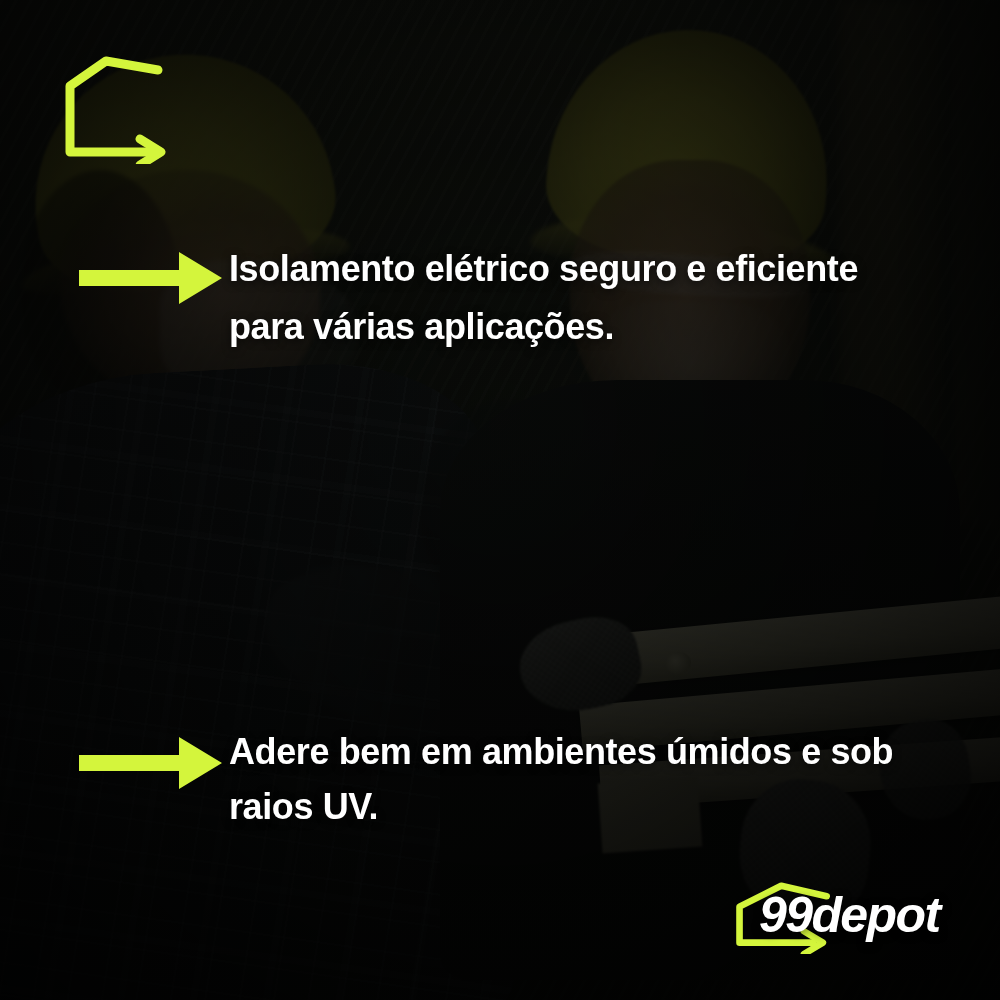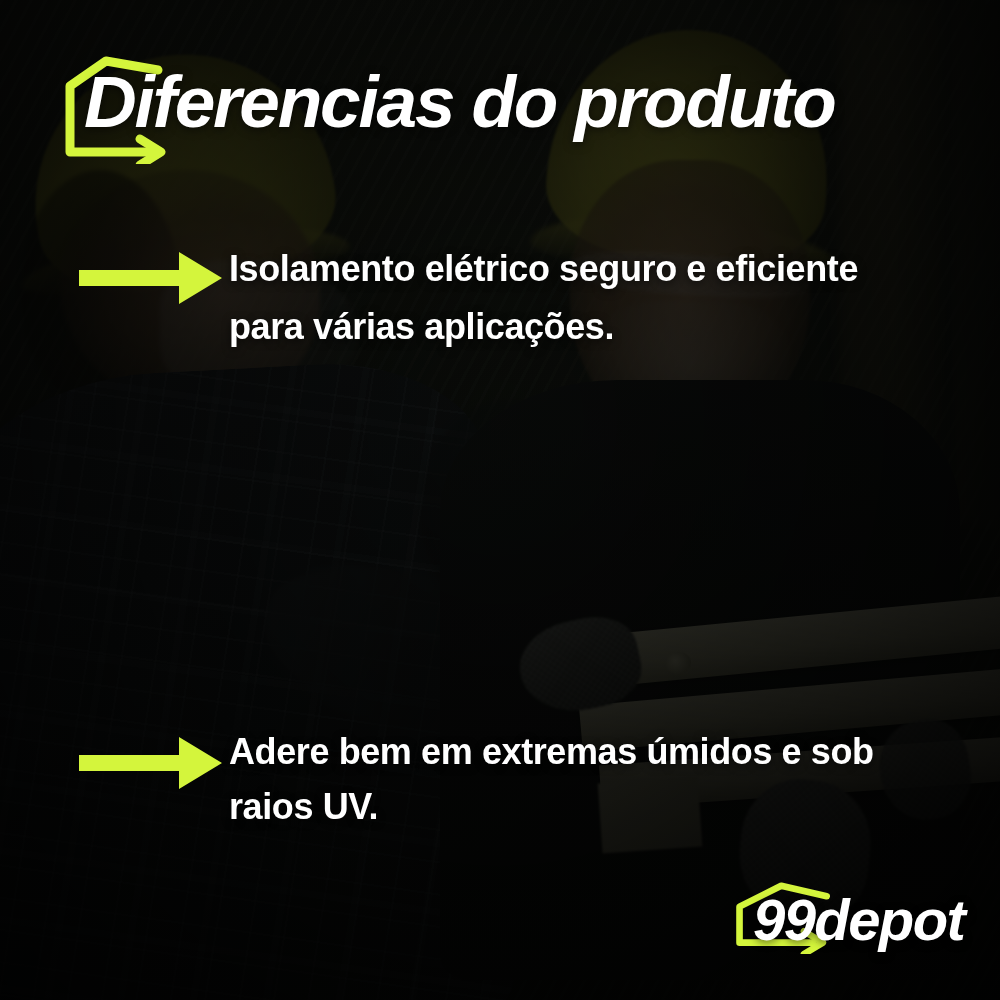--- a/index.html
+++ b/index.html
@@ -262,22 +262,22 @@
 
   
   .logo{
     position:absolute; right:56px; bottom:42px;
     width:215px; height:78px;
   }
   .logo-mark{
     position:absolute; left:0; top:2px; width:112px; height:72px;
   }
   .logo-text{
-    position:absolute; left:24px; top:6px;
-    font-size:58px;
+    position:absolute; left:30px; top:6px;
+    font-size:50px;
     font-weight:bold;
     font-style:italic;
     color:#ffffff;
     letter-spacing:-1.6px;
     white-space:nowrap;
     text-shadow:0 2px 8px rgba(0,0,0,.6);
   }
 </style>
 </head>
 <body>
@@ -318,40 +318,39 @@
   <div class="bg-tint"></div>
   <div class="bg-shade"></div>
 
   <div class="content">
 
     <div class="title-wrap">
       <svg class="house-bracket" viewBox="0 0 110 108">
         <path d="M96 14 L44 5 L8 30 L8 96 L88 96" fill="none" stroke="#D4F53C" stroke-width="9" stroke-linecap="round" stroke-linejoin="round"></path>
         <path d="M78 83 L99 96 L78 109" fill="none" stroke="#D4F53C" stroke-width="9" stroke-linecap="round" stroke-linejoin="round"></path>
       </svg>
-      <div class="title-text">Diferencias do produto</div>
     </div>
 
     <div class="bullet b1">
       <div class="arrow-holder">
         <svg width="150" height="60" viewBox="0 0 150 60">
           <path d="M0 22 L100 22 L100 4 L143 30 L100 56 L100 38 L0 38 Z" fill="#D4F53C"></path>
         </svg>
       </div>
       <div class="bullet-text">Isolamento elétrico seguro e eficiente para várias aplicações.</div>
     </div>
 
 
     <div class="bullet b3">
       <div class="arrow-holder">
         <svg width="150" height="60" viewBox="0 0 150 60">
           <path d="M0 22 L100 22 L100 4 L143 30 L100 56 L100 38 L0 38 Z" fill="#D4F53C"></path>
         </svg>
       </div>
-      <div class="bullet-text">Adere bem em extremas úmidos e sob raios UV.</div>
+      <div class="bullet-text">Adere bem em ambientes úmidos e sob raios UV.</div>
     </div>
 
     <div class="logo">
       <svg class="logo-mark" viewBox="0 0 112 76">
         <path d="M100 15 L52 4 L8 26 L8 64 L86 64" fill="none" stroke="#D4F53C" stroke-width="7" stroke-linecap="round" stroke-linejoin="round"></path>
         <path d="M76 52 L96 64 L76 76" fill="none" stroke="#D4F53C" stroke-width="7" stroke-linecap="round" stroke-linejoin="round"></path>
       </svg>
       <div class="logo-text">99depot</div>
     </div>
 

